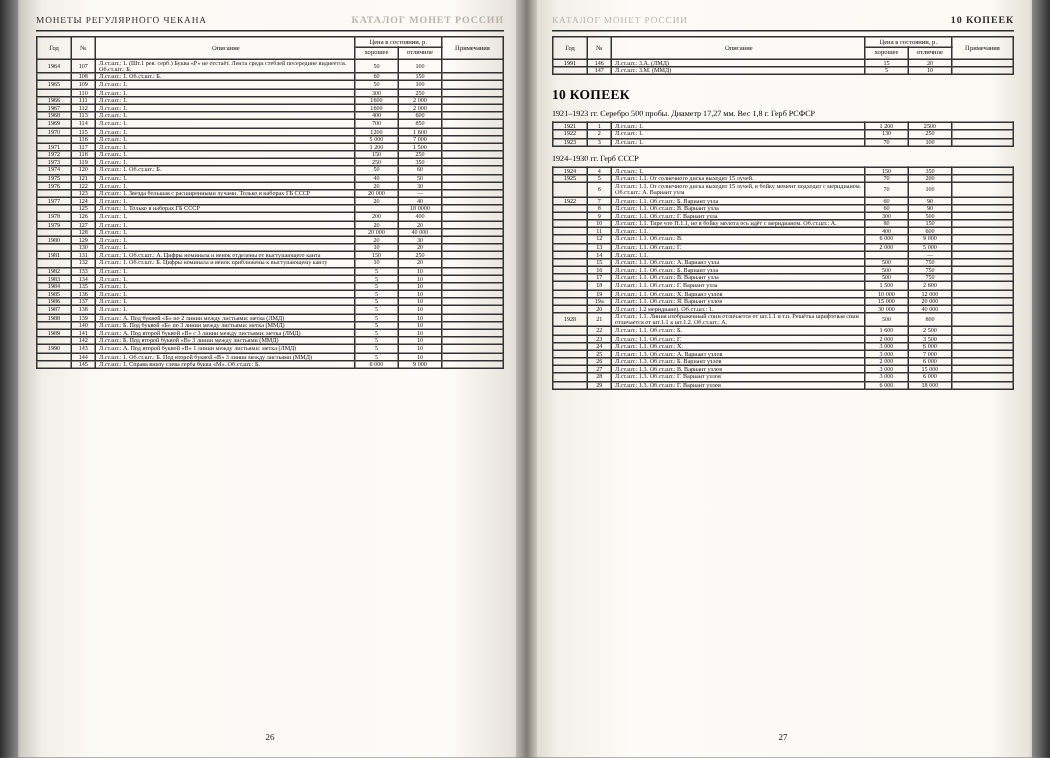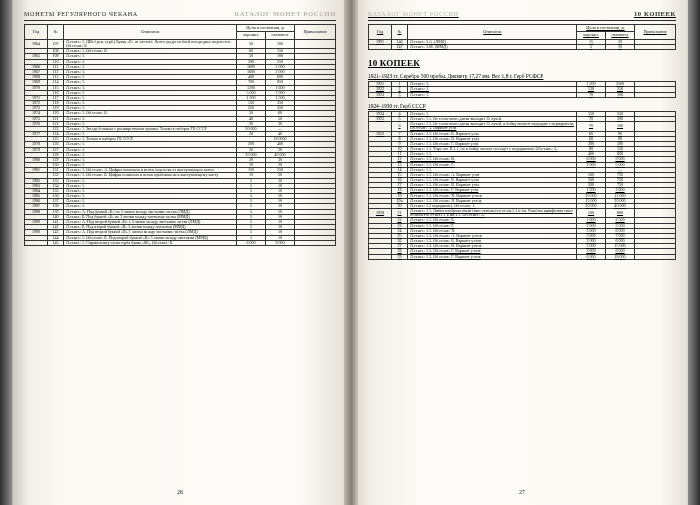--- a/index.html
+++ b/index.html
@@ -11,21 +11,21 @@
   .spread{
     position:relative;width:700px;height:505px;
     background:linear-gradient(to right,#3a3a3a 0px,#6a6a6a 6px,#cfcbc4 14px,#f2efe8 28px,#fbf9f4 60px,#fdfbf7 300px,#e8e4dc 340px,#d8d3c9 348px,#c9c3b8 352px,#ded9cf 356px,#f3f0e9 372px,#fdfbf7 420px,#fbf9f4 660px,#e6e2d9 686px,#8d8d8d 696px,#4a4a4a 700px);
   }
   .page{
     position:absolute;top:0;height:505px;
     box-sizing:border-box;
     padding:10px 12px 6px 12px;
   }
   .page.left{left:12px;width:336px;}
-  .page.right{left:356px;width:332px;text-decoration:underline;}
+  .page.right{left:356px;width:332px;}
 
   .hdr{
     display:flex;justify-content:space-between;align-items:flex-end;
     font-size:6.2px;letter-spacing:.6px;color:#2b2b2b;
     text-transform:uppercase;margin-bottom:3px;
   }
   .hdr .ghost{color:#b9b4aa;}
   .hdr .rt{font-weight:bold;font-size:6.6px;}
   .rule{height:1px;background:#2b2b2b;margin-bottom:3px;}
 

